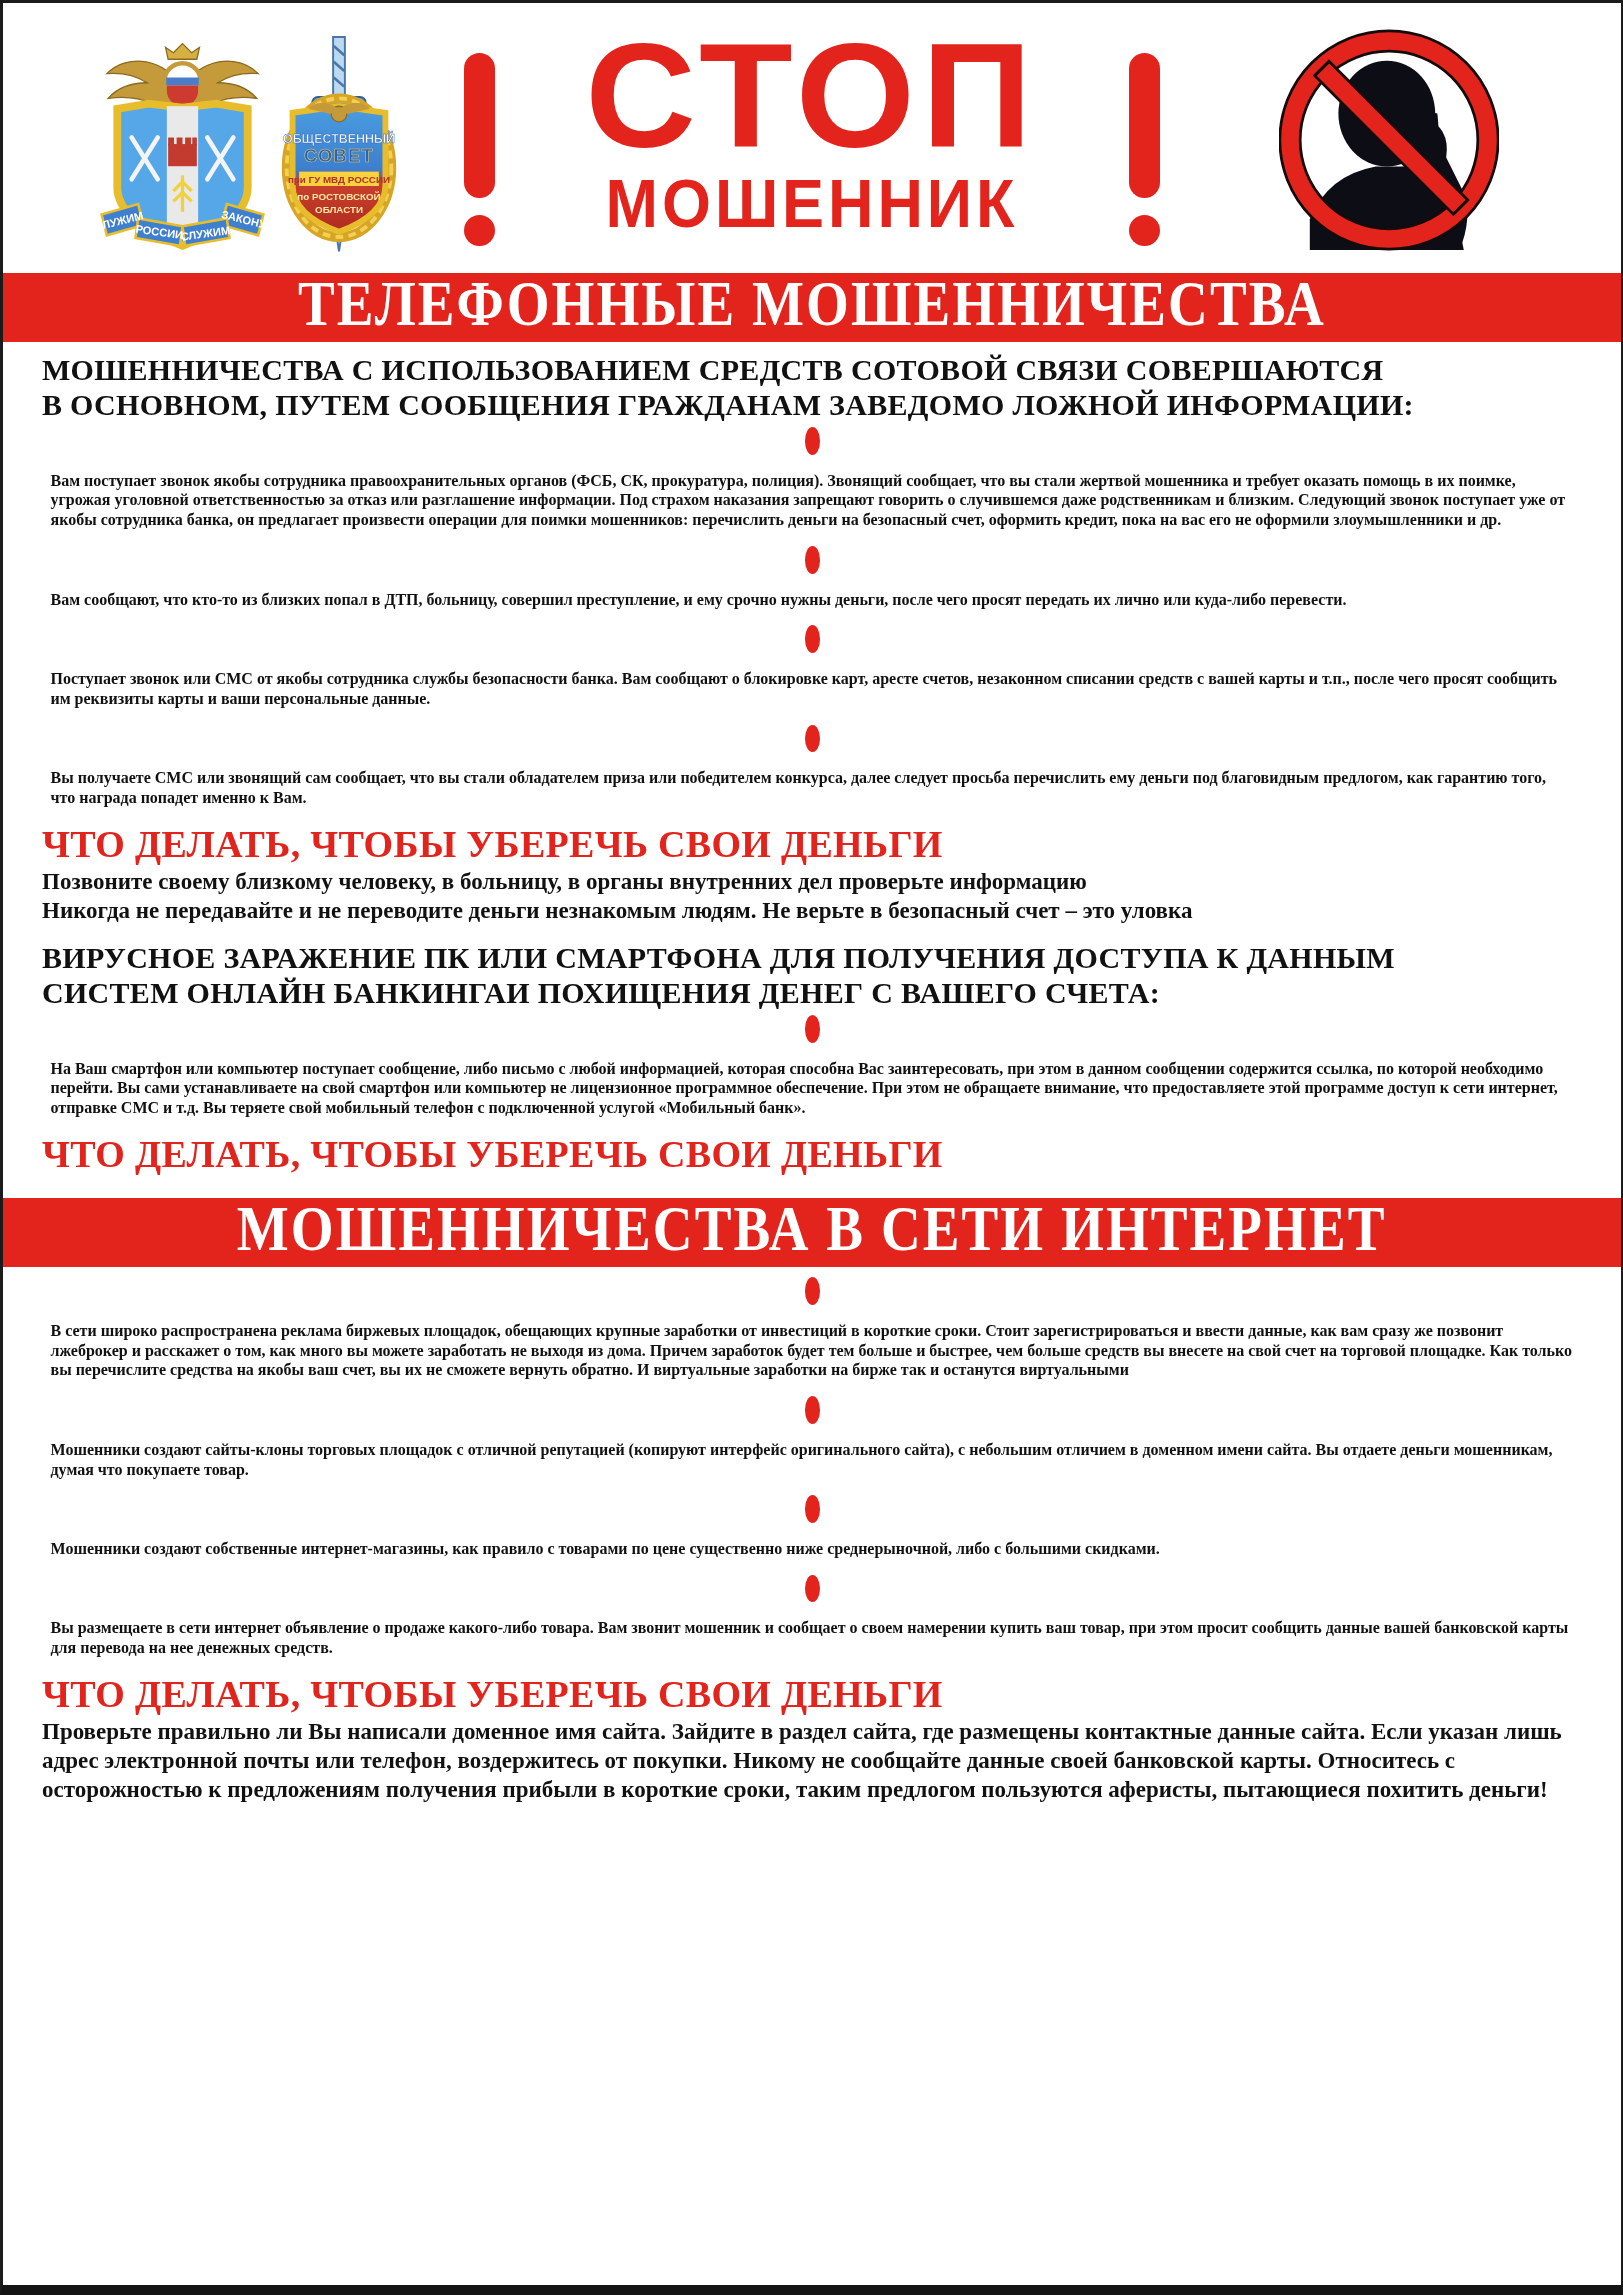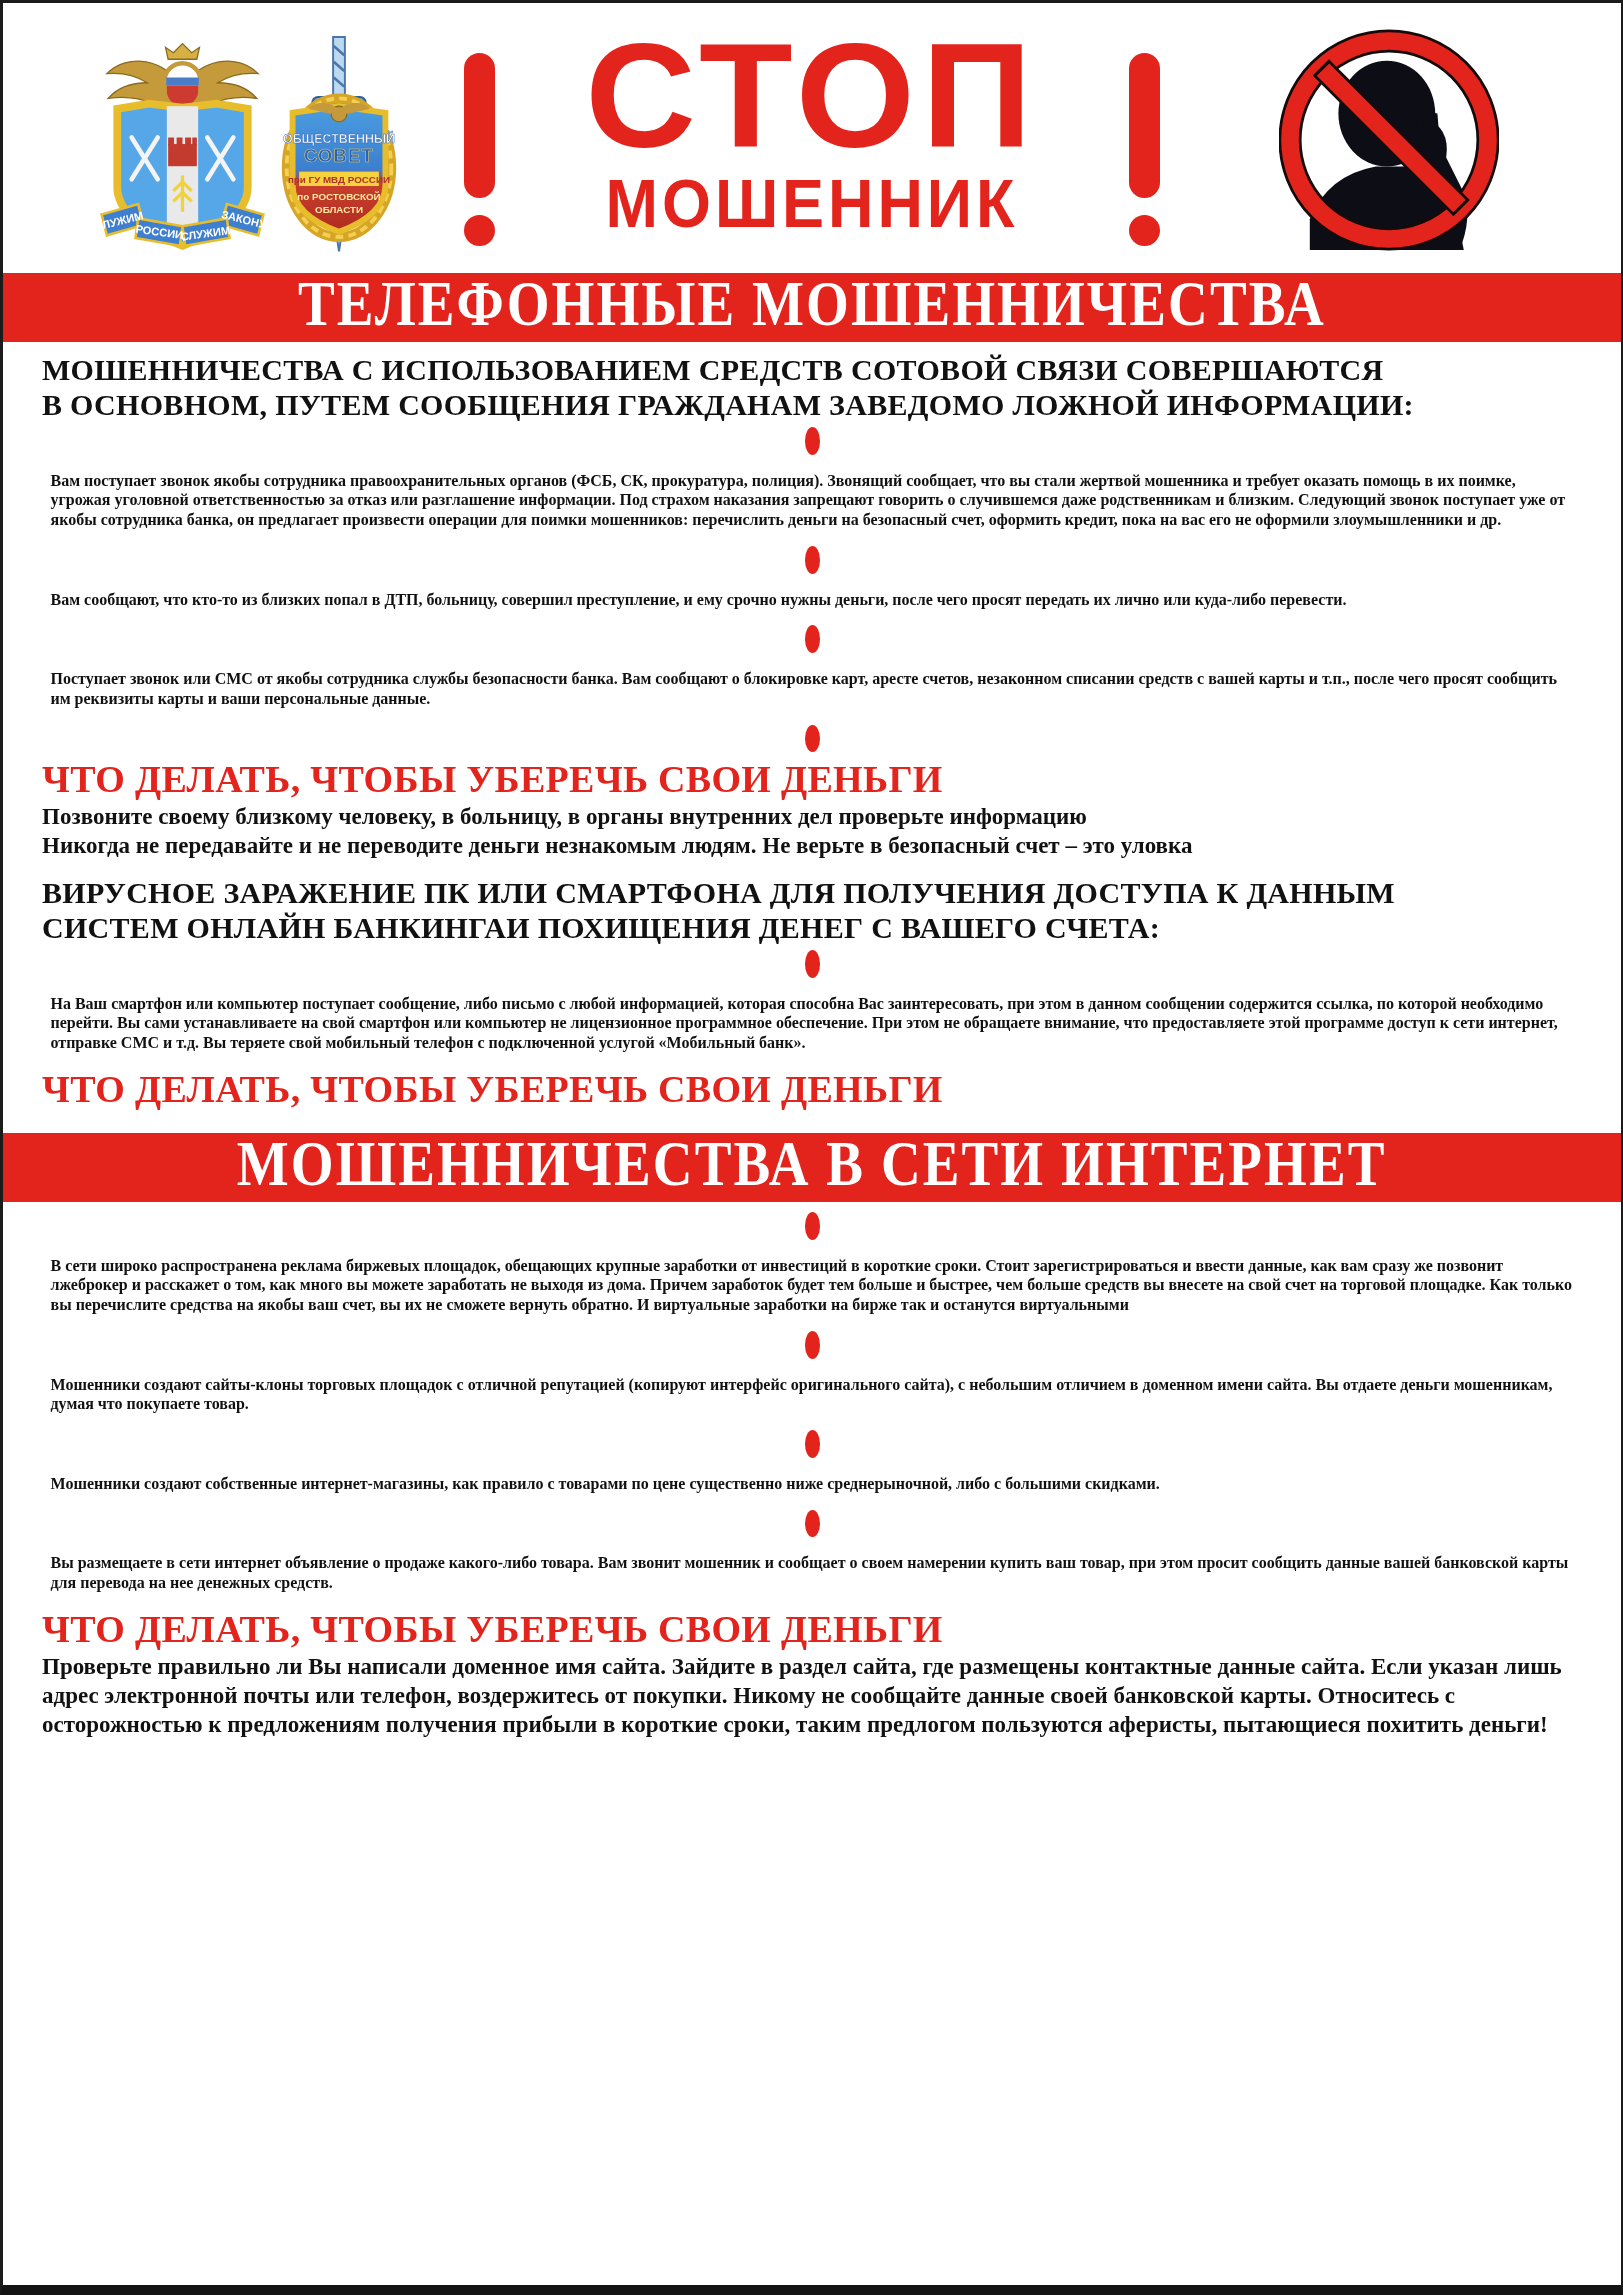--- a/index.html
+++ b/index.html
@@ -178,20 +178,21 @@
   <div class="sec">
     <div class="intro">МОШЕННИЧЕСТВА С ИСПОЛЬЗОВАНИЕМ СРЕДСТВ СОТОВОЙ СВЯЗИ СОВЕРШАЮТСЯ
 В ОСНОВНОМ, ПУТЕМ СООБЩЕНИЯ ГРАЖДАНАМ ЗАВЕДОМО ЛОЖНОЙ ИНФОРМАЦИИ:</div>
     <div class="dot"></div>
     <p class="para">Вам поступает звонок якобы сотрудника правоохранительных органов (ФСБ, СК, прокуратура, полиция). Звонящий сообщает, что вы стали жертвой мошенника и требует оказать помощь в их поимке, угрожая уголовной ответственностью за отказ или разглашение информации. Под страхом наказания запрещают говорить о случившемся даже родственникам и близким. Следующий звонок поступает уже от якобы сотрудника банка, он предлагает произвести операции для поимки мошенников: перечислить деньги на безопасный счет, оформить кредит, пока на вас его не оформили злоумышленники и др.</p>
     <div class="dot"></div>
     <p class="para">Вам сообщают, что кто-то из близких попал в ДТП, больницу, совершил преступление, и ему срочно нужны деньги, после чего просят передать их лично или куда-либо перевести.</p>
     <div class="dot"></div>
     <p class="para">Поступает звонок или СМС от якобы сотрудника службы безопасности банка. Вам сообщают о блокировке карт, аресте счетов, незаконном списании средств с вашей карты и т.п., после чего просят сообщить им реквизиты карты и ваши персональные данные.</p>
     <div class="dot"></div>
+    <p class="para">Вы получаете СМС или звонящий сам сообщает, что вы стали обладателем приза или победителем конкурса, далее следует просьба перечислить ему деньги под благовидным предлогом, как гарантию того, что награда попадет именно к Вам.</p>
     <div class="advice-title">ЧТО ДЕЛАТЬ, ЧТОБЫ УБЕРЕЧЬ СВОИ ДЕНЬГИ</div>
     <div class="advice">Позвоните своему близкому человеку, в больницу, в органы внутренних дел проверьте информацию
 Никогда не передавайте и не переводите деньги незнакомым людям. Не верьте в безопасный счет – это уловка</div>
   </div>
 
   <div class="sec">
     <div class="intro">ВИРУСНОЕ ЗАРАЖЕНИЕ ПК ИЛИ СМАРТФОНА ДЛЯ ПОЛУЧЕНИЯ ДОСТУПА К ДАННЫМ
 СИСТЕМ ОНЛАЙН БАНКИНГАИ ПОХИЩЕНИЯ  ДЕНЕГ С ВАШЕГО СЧЕТА:</div>
     <div class="dot"></div>
     <p class="para">На Ваш смартфон или компьютер поступает сообщение, либо письмо с любой информацией, которая способна Вас заинтересовать, при этом в данном сообщении содержится ссылка, по которой необходимо перейти. Вы сами устанавливаете на свой смартфон или компьютер не лицензионное программное обеспечение. При этом не обращаете внимание, что предоставляете этой программе доступ к сети интернет, отправке СМС и т.д. Вы теряете свой мобильный телефон с подключенной услугой «Мобильный банк».</p>

